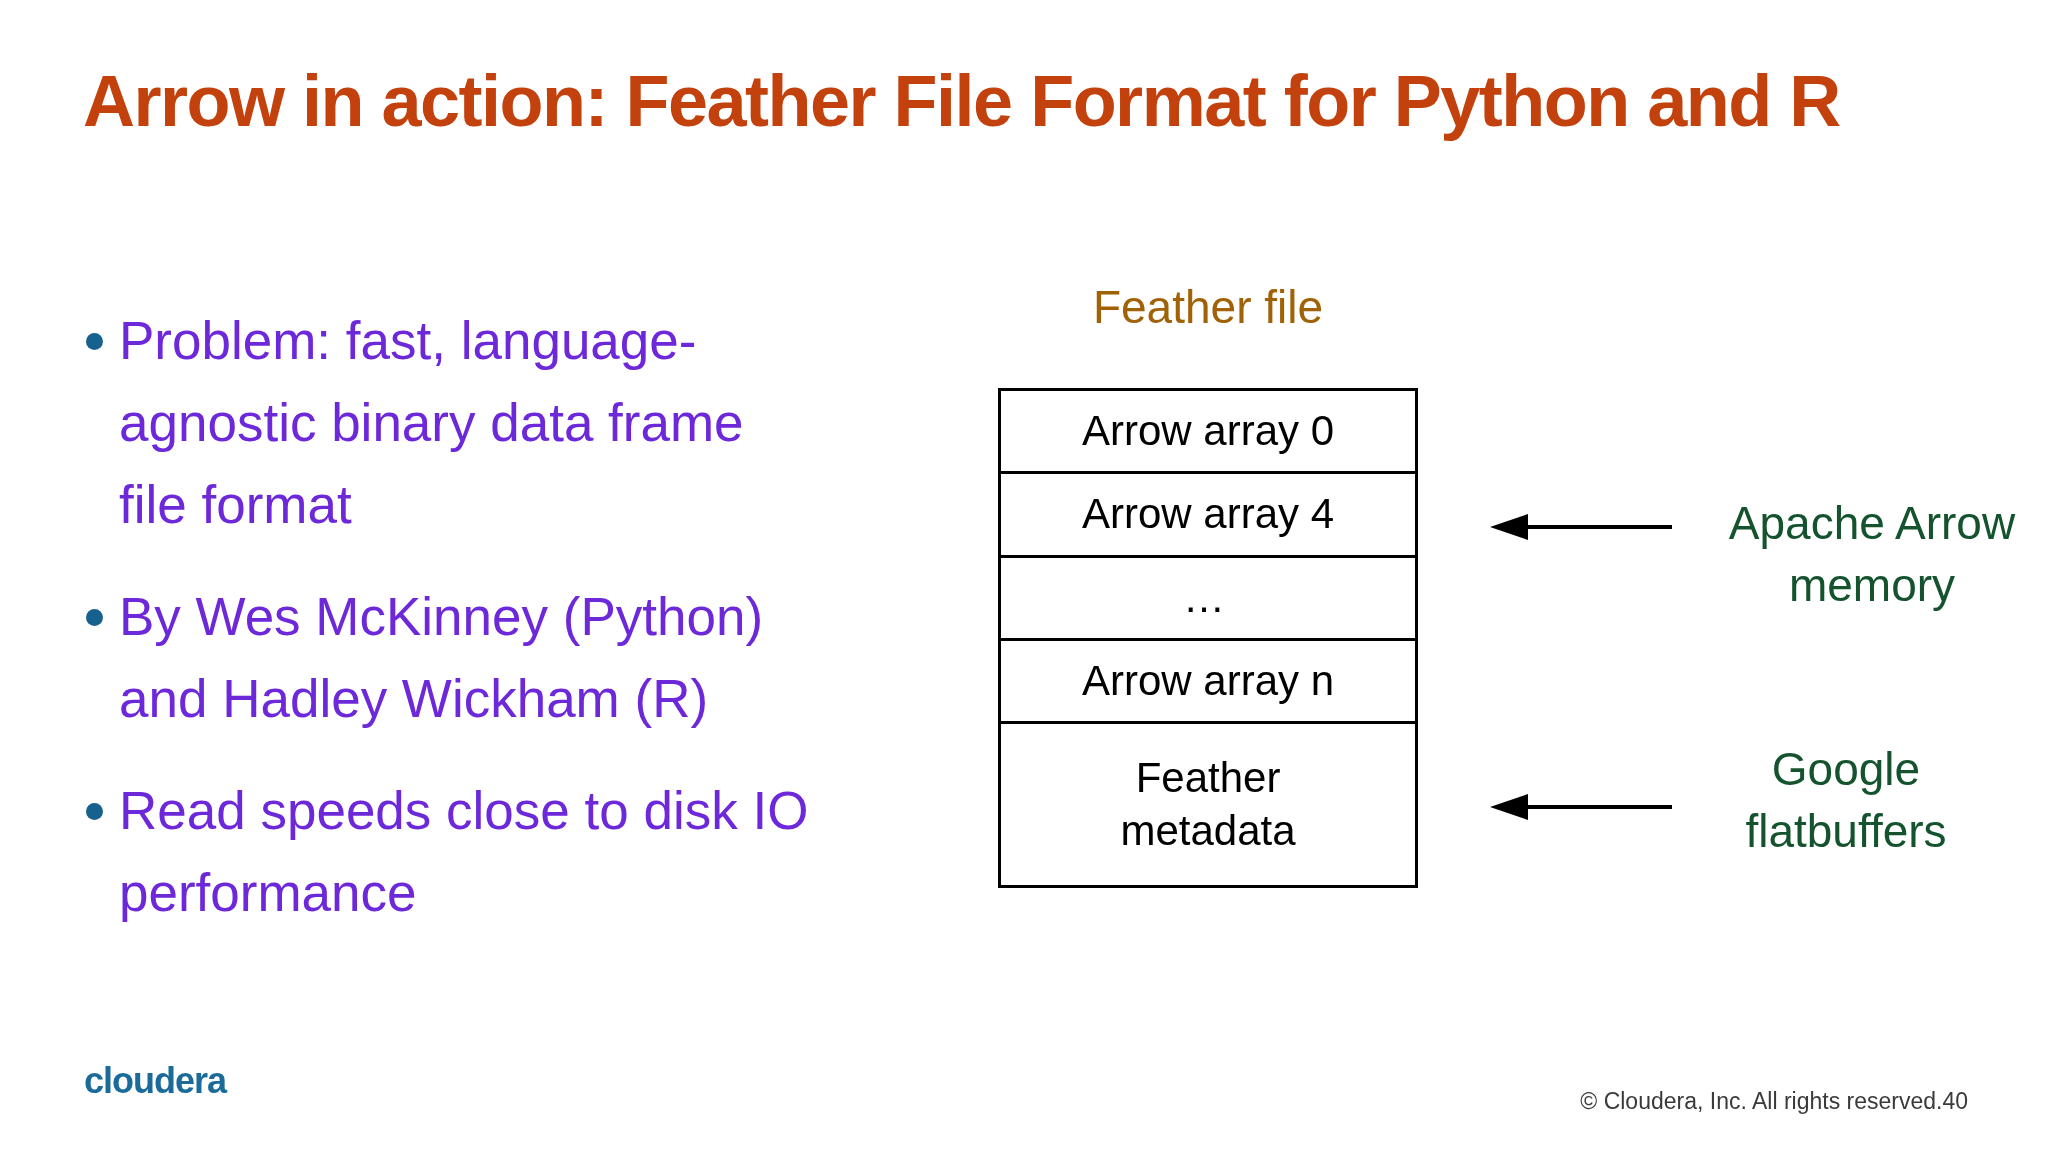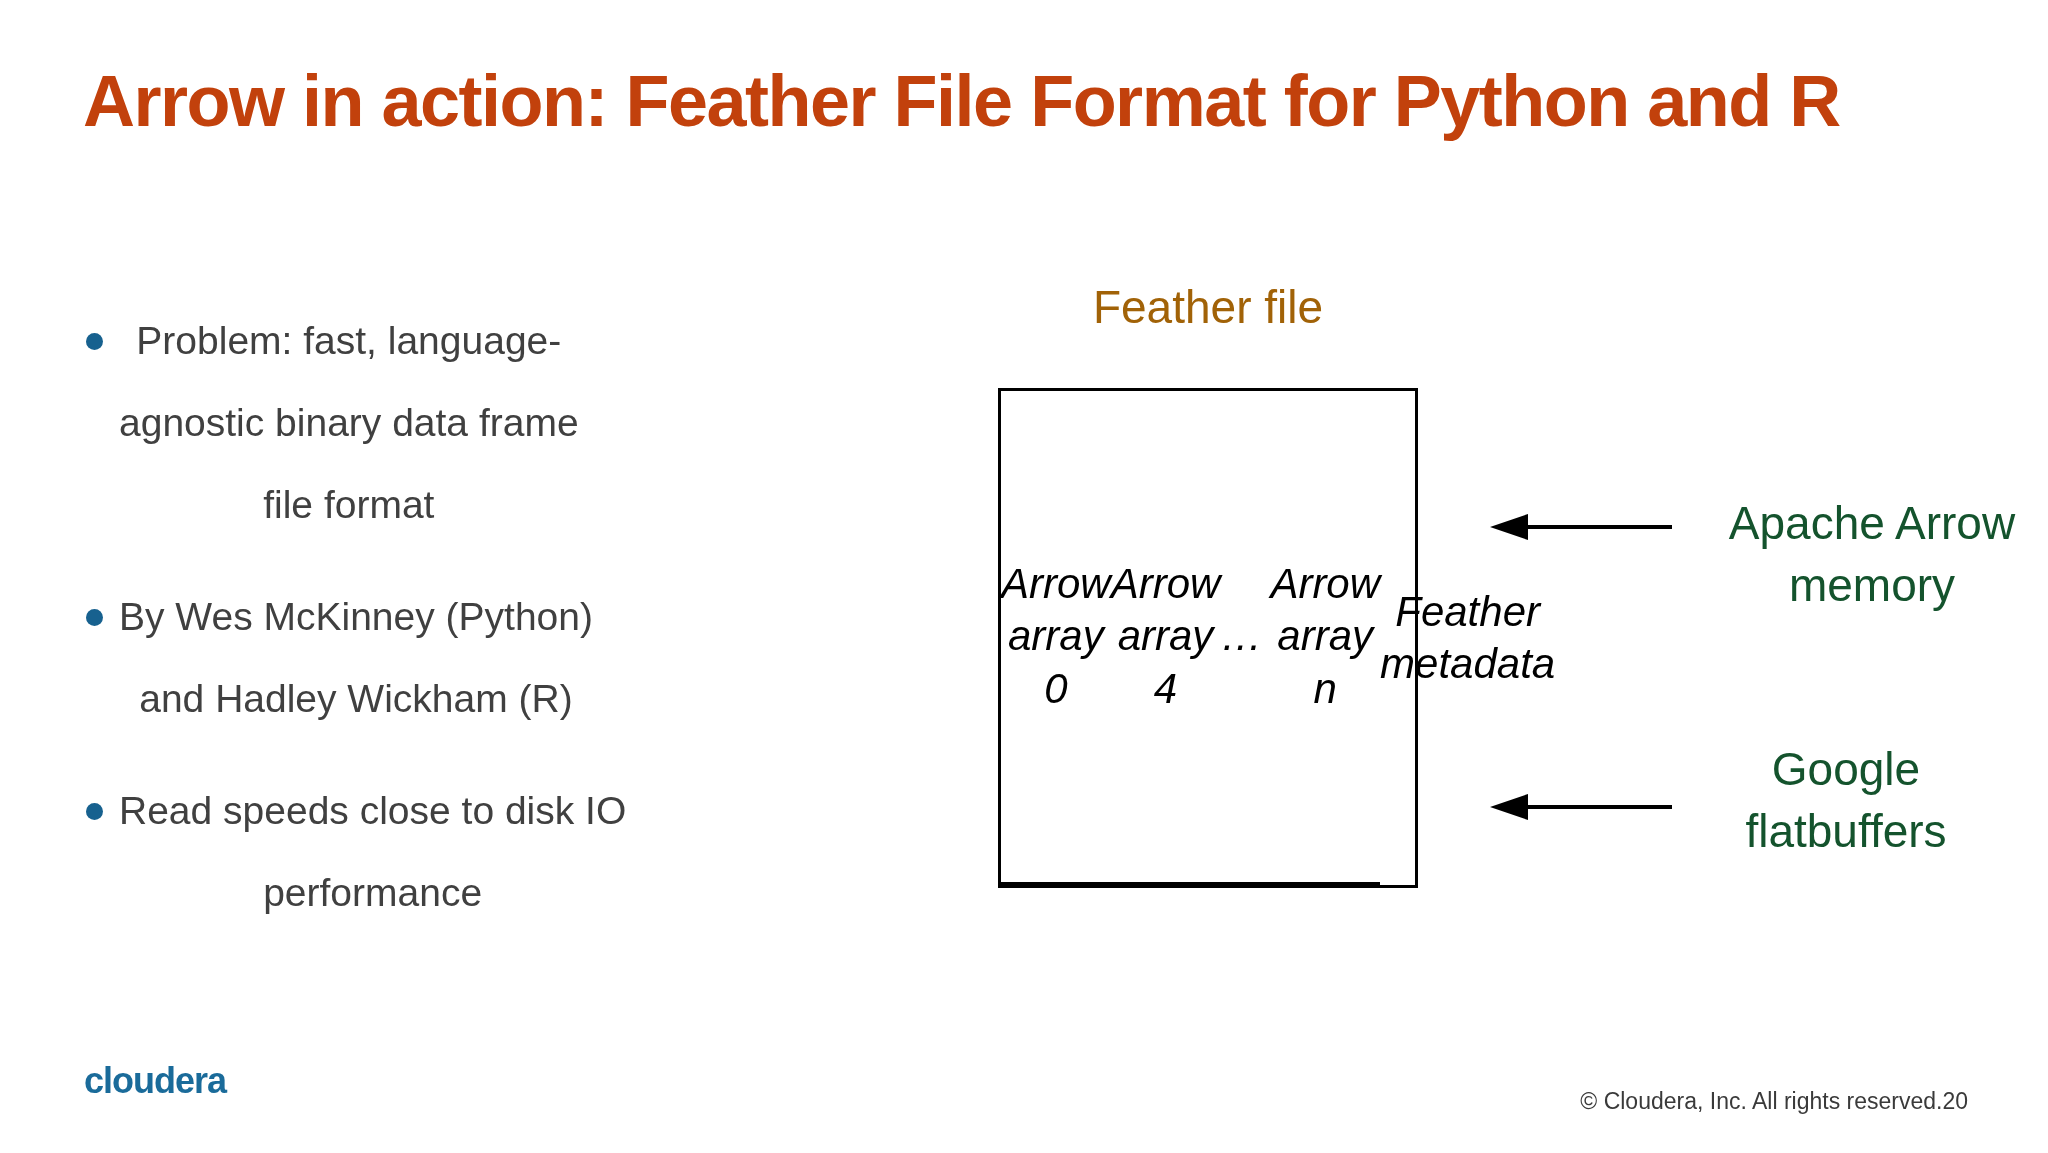--- a/index.html
+++ b/index.html
@@ -42,25 +42,24 @@
   }
   .bullet .dot {
     flex: 0 0 auto;
     width: 17px;
     height: 17px;
     border-radius: 50%;
     background: #17618f;
     margin: 33px 16px 0 0;
   }
   .bullet .btext {
-    font-size: 39px;
+    font-size: 53px;
     line-height: 82px;
-    color: #404040;
+    color: #6d28d9;
     white-space: pre-line;
-    text-align: center;
   }
 
   
   .feather-label {
     position: absolute;
     left: 998px;
     top: 280px;
     width: 420px;
     text-align: center;
     font-size: 46px;
@@ -68,21 +67,21 @@
   }
   .stack {
     position: absolute;
     left: 998px;
     top: 388px;
     width: 420px;
     height: 500px;
     border: 3px solid #000;
     background: #fff;
     display: flex;
-    font-style: italic;
+    flex-direction: column;
   }
   .stack .row {
     flex: 1 1 0;
     display: flex;
     align-items: center;
     justify-content: center;
     border-bottom: 3px solid #000;
     font-size: 42px;
     color: #000;
     text-align: center;
@@ -175,16 +174,16 @@
     <line x1="186" y1="20" x2="34" y2="20" stroke="#000" stroke-width="4"></line>
     <polygon points="4,20 42,7 42,33" fill="#000"></polygon>
   </svg>
   <div class="annotation google">Google
 flatbuffers</div>
 
   <div class="logo">cloudera</div>
 
   <div class="footer-right">
     <span>© Cloudera, Inc. All rights reserved.</span>
-    <span>20</span>
+    <span>40</span>
   </div>
 
 </div>
 
 </body></html>

